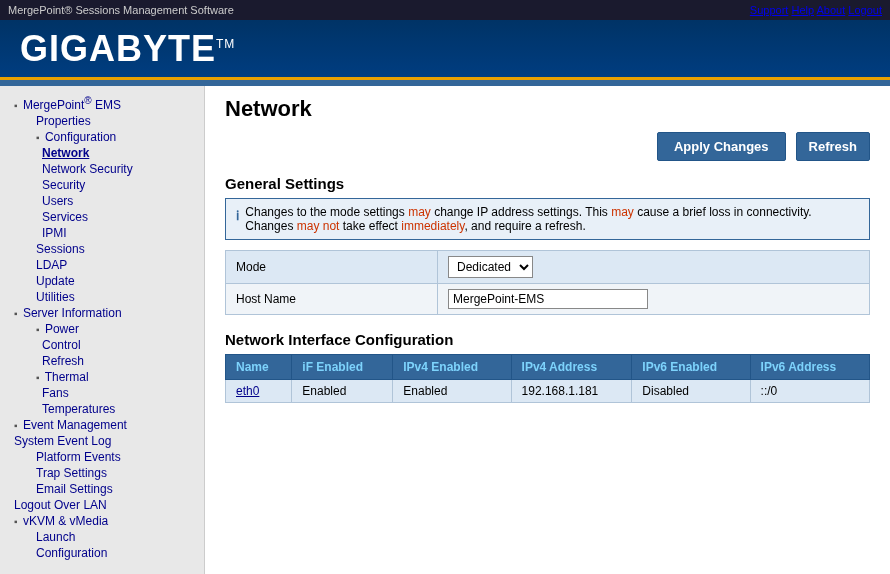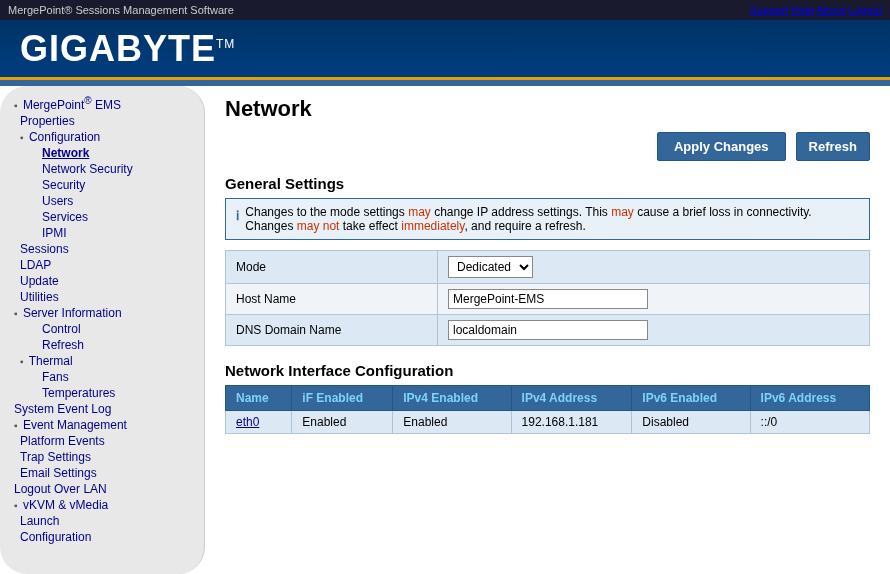--- a/index.html
+++ b/index.html
@@ -53,37 +53,36 @@
 
     
     #sidebar {
       width: 205px;
       background: #e8e8e8;
       border-right: 1px solid #ccc;
       padding: 8px 0;
       font-size: 12px;
       overflow-y: auto;
       flex-shrink: 0;
-      border-radius: 27px;
     }
     .sidebar-item {
       padding: 1px 0;
       cursor: pointer;
       white-space: nowrap;
     }
     .sidebar-item a {
       color: #00008b;
       text-decoration: none;
     }
     .sidebar-item.active a {
       text-decoration: underline;
       font-weight: bold;
     }
     .indent1 { padding-left: 14px; }
-    .indent2 { padding-left: 20px; }
+    .indent2 { padding-left: 36px; }
     .indent3 { padding-left: 42px; }
     .tree-icon { color: #555; margin-right: 2px; font-size: 10px; }
 
     
     #content {
       flex: 1;
       padding: 10px 20px;
       overflow-y: auto;
       background: #fff;
     }
@@ -269,42 +268,46 @@
     <div class="sidebar-item indent2">
       <a href="#">Update</a>
     </div>
     <div class="sidebar-item indent2">
       <a href="#">Utilities</a>
     </div>
     <div class="sidebar-item indent1">
       <span class="tree-icon">▪</span>
       <a href="#">Server Information</a>
     </div>
+    <div class="sidebar-item indent2">
+      <span class="tree-icon">▪</span>
+      <a href="#">Power</a>
+    </div>
     <div class="sidebar-item indent3">
       <a href="#">Control</a>
     </div>
     <div class="sidebar-item indent3">
       <a href="#">Refresh</a>
     </div>
     <div class="sidebar-item indent2">
       <span class="tree-icon">▪</span>
       <a href="#">Thermal</a>
     </div>
     <div class="sidebar-item indent3">
       <a href="#">Fans</a>
     </div>
     <div class="sidebar-item indent3">
       <a href="#">Temperatures</a>
     </div>
     <div class="sidebar-item indent1">
+      <span class="tree-icon">▪</span>
+      <a href="#">Event Management</a>
+    </div>
+    <div class="sidebar-item indent1">
       <a href="#">System Event Log</a>
-    </div>
-    <div class="sidebar-item indent1">
-      <span class="tree-icon">▪</span>
-      <a href="#">Event Management</a>
     </div>
     <div class="sidebar-item indent2">
       <a href="#">Platform Events</a>
     </div>
     <div class="sidebar-item indent2">
       <a href="#">Trap Settings</a>
     </div>
     <div class="sidebar-item indent2">
       <a href="#">Email Settings</a>
     </div>
@@ -349,26 +352,20 @@
               <option>Dedicated</option>
               <option>Shared</option>
               <option>Failover</option>
             </select>
           </td>
         </tr>
         <tr>
           <td>Host Name</td>
           <td>
             <input type="text" value="MergePoint-EMS" style="">
-          </td>
-        </tr>
-        <tr>
-          <td>DNS Domain Name</td>
-          <td>
-            <input type="text" value="localdomain" style="">
           </td>
         </tr>
       </tbody>
     </table>
 
     <div class="section-heading">Network Interface Configuration</div>
 
     <table class="net-table">
       <thead>
         <tr>

